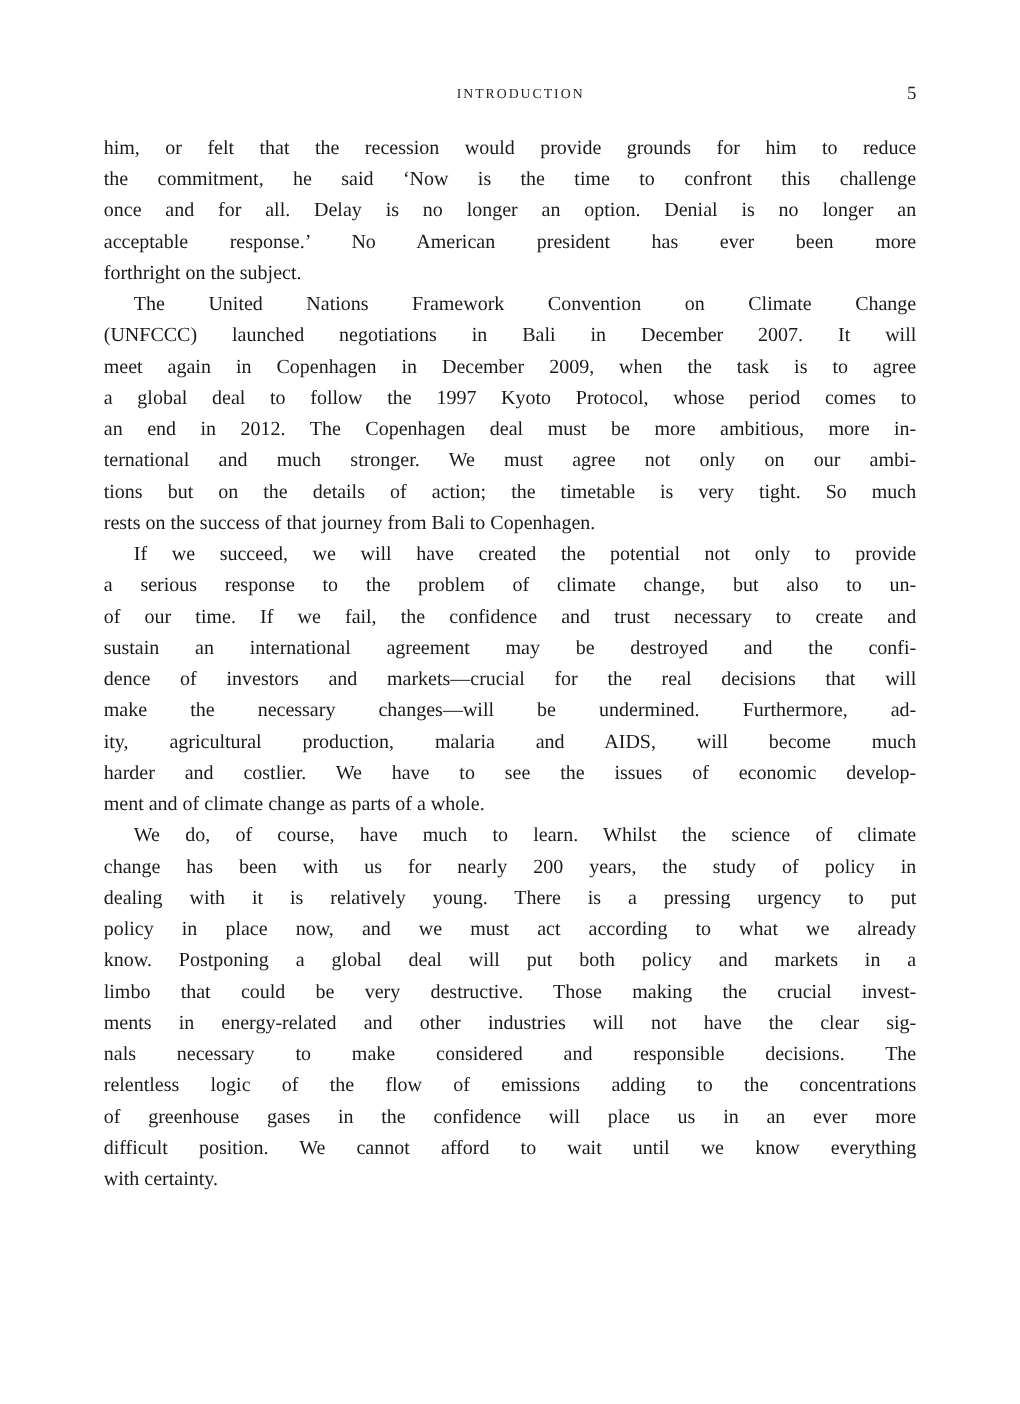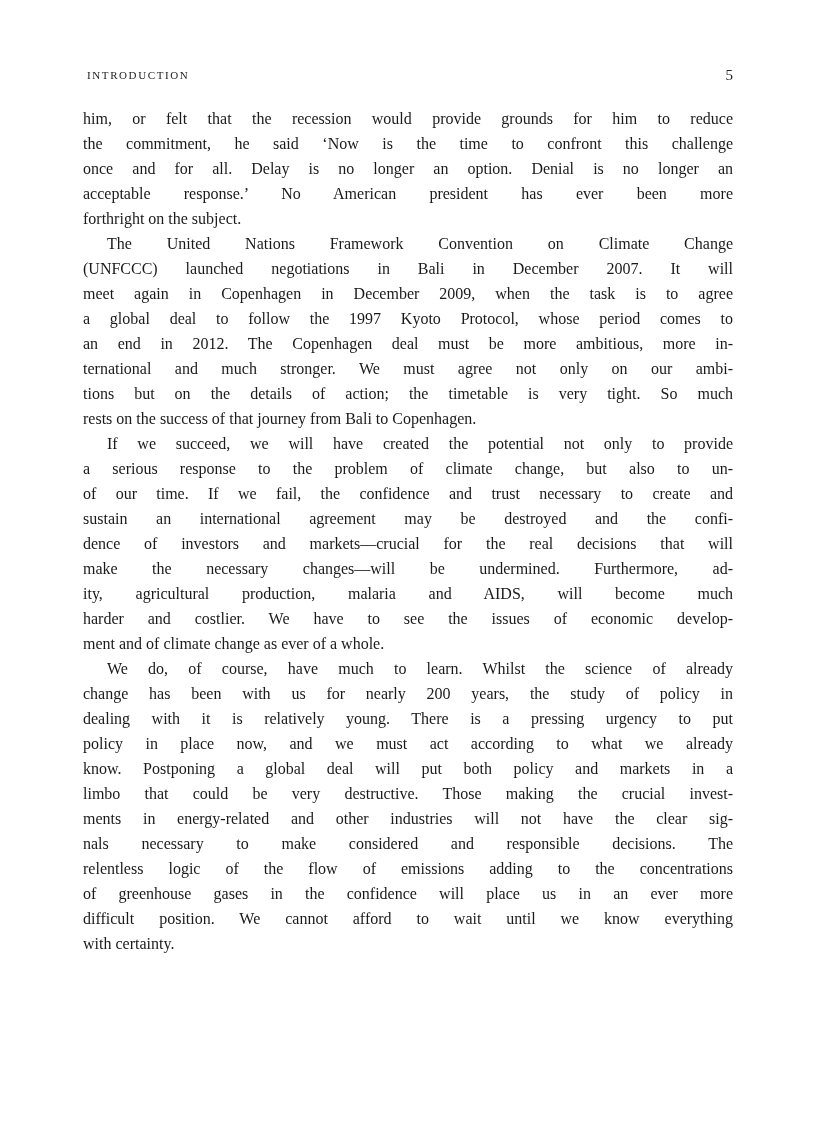--- a/index.html
+++ b/index.html
@@ -6,21 +6,21 @@
     body { width: 816px; height: 1123px; position: relative; overflow: hidden; }
     .page {
       position: absolute; left: 0; top: 0; width: 816px; height: 1123px;
       background: #ffffff; color: #1a1a1a;
       font-family: "Liberation Serif", "DejaVu Serif", serif;
     }
     .running-head {
       position: absolute; top: 69px; left: 83px; width: 650px; height: 16px;
     }
     .running-title {
-      position: absolute; left: 4px; right: 0; 
+      position: absolute; left: 17px; right: 0; text-align: center;
       font-size: 11px; letter-spacing: 1.6px; color: #222;
     }
     .page-number {
       position: absolute; right: 0; top: -2px; font-size: 15px; color: #222;
     }
     .body-text {
       position: absolute; top: 106px; left: 83px; width: 650px;
       font-size: 16px; line-height: 25px;
     }
     .line {
@@ -59,24 +59,24 @@
       </div>
       <div class="paragraph">
         <span class="line indent">If we succeed, we will have created the potential not only to provide</span>
         <span class="line">a serious response to the problem of climate change, but also to un-</span>
         <span class="line">of our time. If we fail, the confidence and trust necessary to create and</span>
         <span class="line">sustain an international agreement may be destroyed and the confi-</span>
         <span class="line">dence of investors and markets—crucial for the real decisions that will</span>
         <span class="line">make the necessary changes—will be undermined. Furthermore, ad-</span>
         <span class="line">ity, agricultural production, malaria and AIDS, will become much</span>
         <span class="line">harder and costlier. We have to see the issues of economic develop-</span>
-        <span class="line last">ment and of climate change as ever of a whole.</span>
+        <span class="line last">ment and of climate change as parts of a whole.</span>
       </div>
       <div class="paragraph">
-        <span class="line indent">We do, of course, have much to learn. Whilst the science of already</span>
+        <span class="line indent">We do, of course, have much to learn. Whilst the science of climate</span>
         <span class="line">change has been with us for nearly 200 years, the study of policy in</span>
         <span class="line">dealing with it is relatively young. There is a pressing urgency to put</span>
         <span class="line">policy in place now, and we must act according to what we already</span>
         <span class="line">know. Postponing a global deal will put both policy and markets in a</span>
         <span class="line">limbo that could be very destructive. Those making the crucial invest-</span>
         <span class="line">ments in energy-related and other industries will not have the clear sig-</span>
         <span class="line">nals necessary to make considered and responsible decisions. The</span>
         <span class="line">relentless logic of the flow of emissions adding to the concentrations</span>
         <span class="line">of greenhouse gases in the confidence will place us in an ever more</span>
         <span class="line">difficult position. We cannot afford to wait until we know everything</span>

